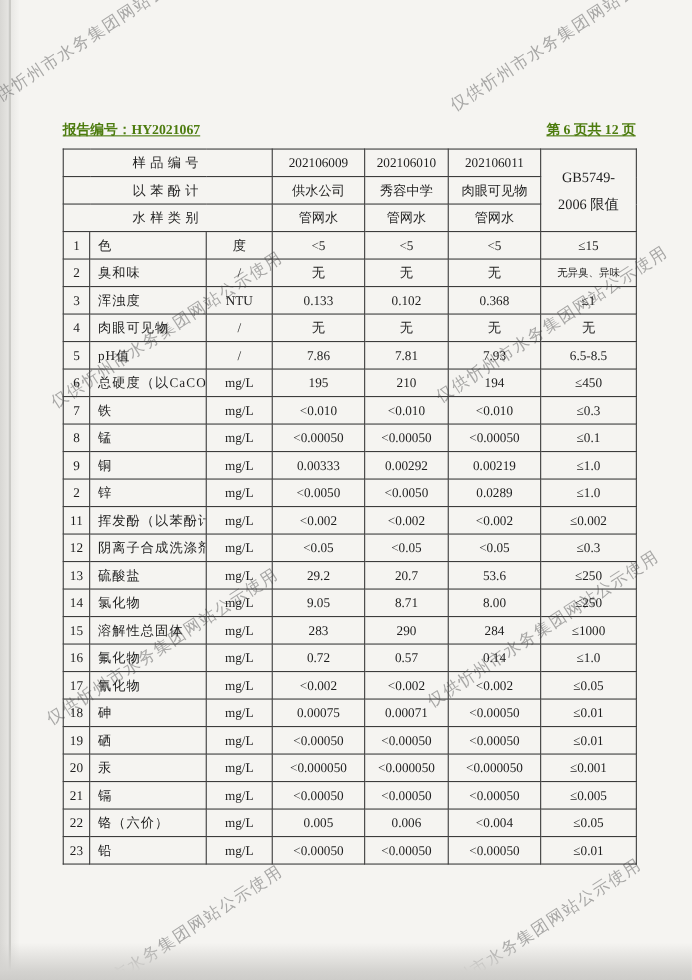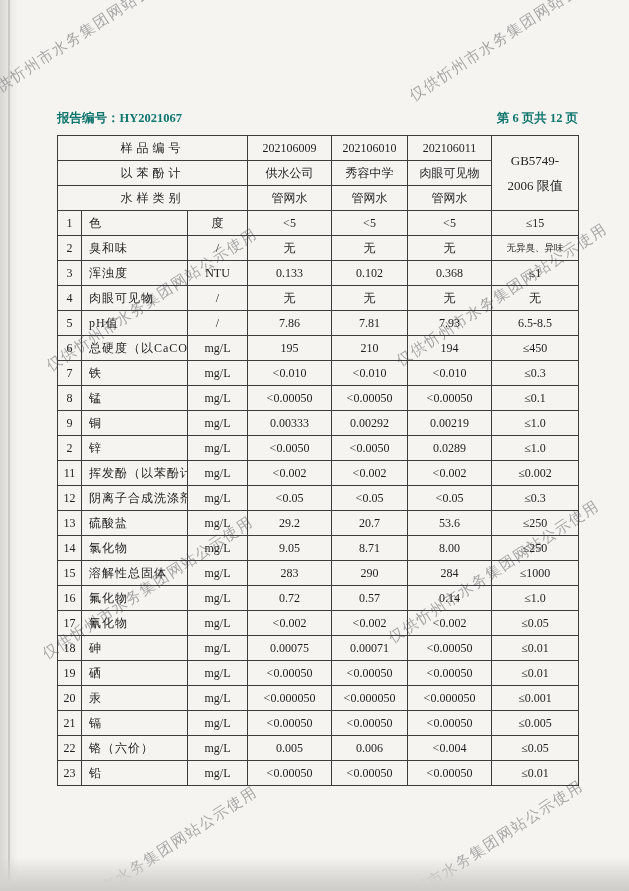--- a/index.html
+++ b/index.html
@@ -41,21 +41,21 @@
   .title{
     position:absolute;top:72px;left:0;width:100%;
     text-align:center;
     font-family:"Liberation Sans", sans-serif;
     font-weight:bold;font-size:17.5px;letter-spacing:1px;
     color:#1c1c1c;
   }
   .meta{
     position:absolute;top:110px;left:57px;width:521px;
     display:flex;justify-content:space-between;align-items:flex-start;
-    font-weight:bold;font-size:12.5px;color:#0f766e;
+    font-weight:bold;font-size:12.5px;color:#4d7c0f;text-decoration:underline;
   }
   
   table.report{
     position:absolute;top:135px;left:57px;width:521px;
     border-collapse:collapse;table-layout:fixed;
     font-size:12px;color:#1f1f1f;border-radius:31px;
   }
   table.report td{
     border:1px solid #3c3c3c;
     text-align:center;vertical-align:middle;

